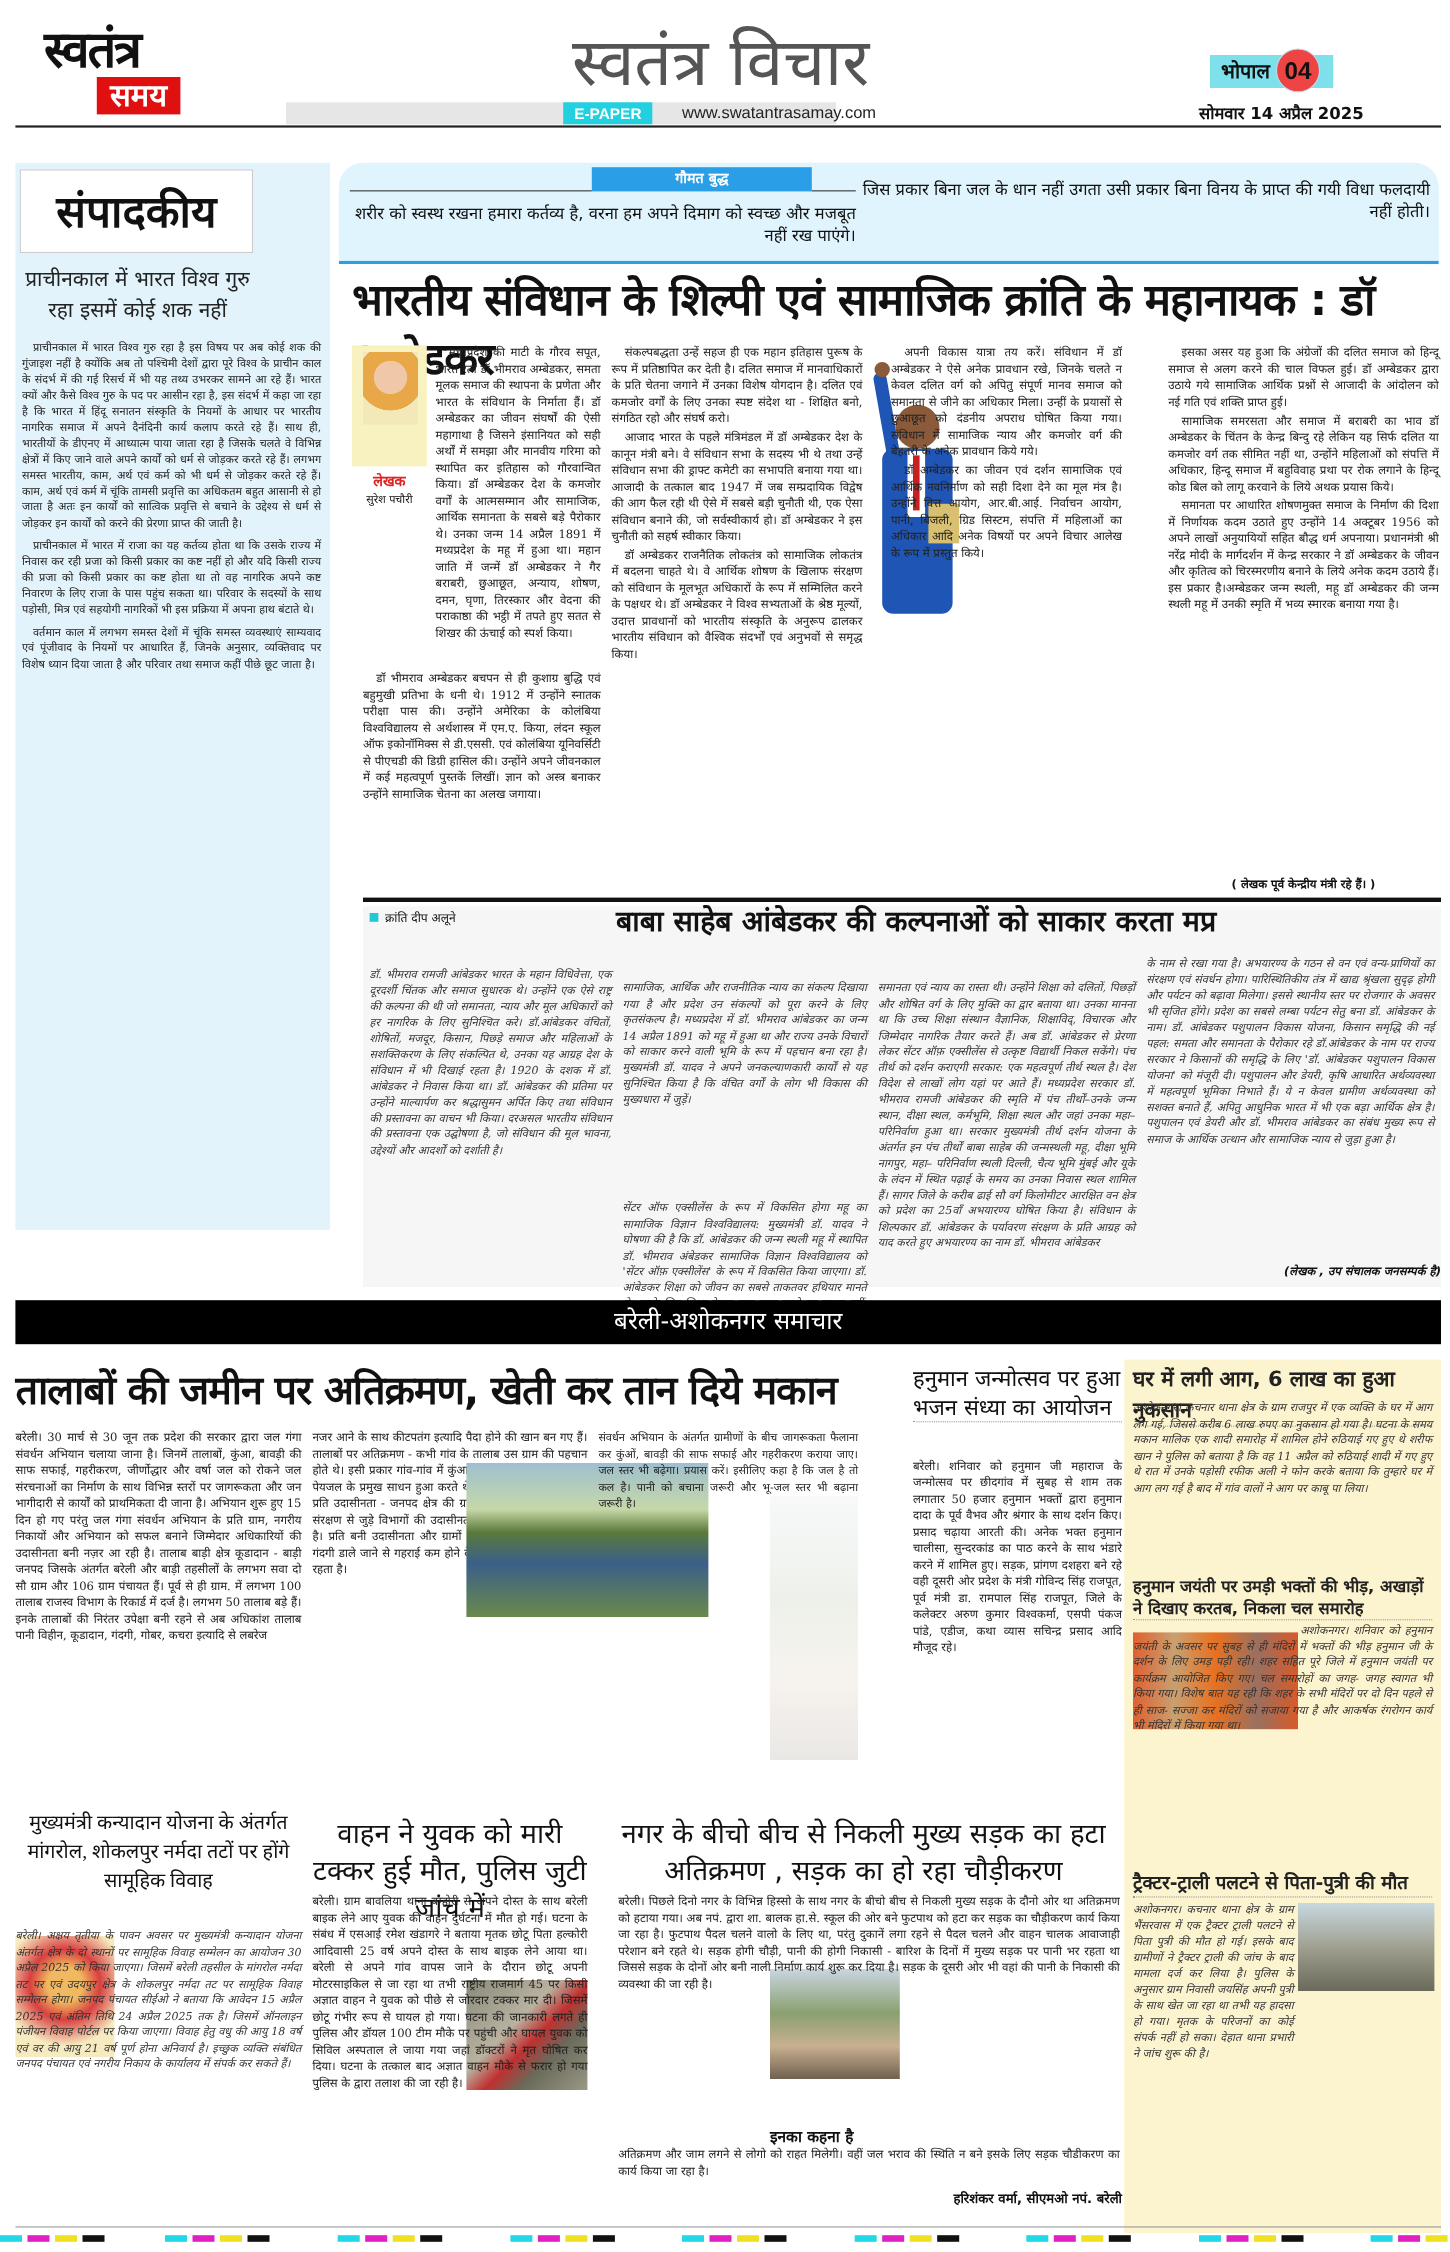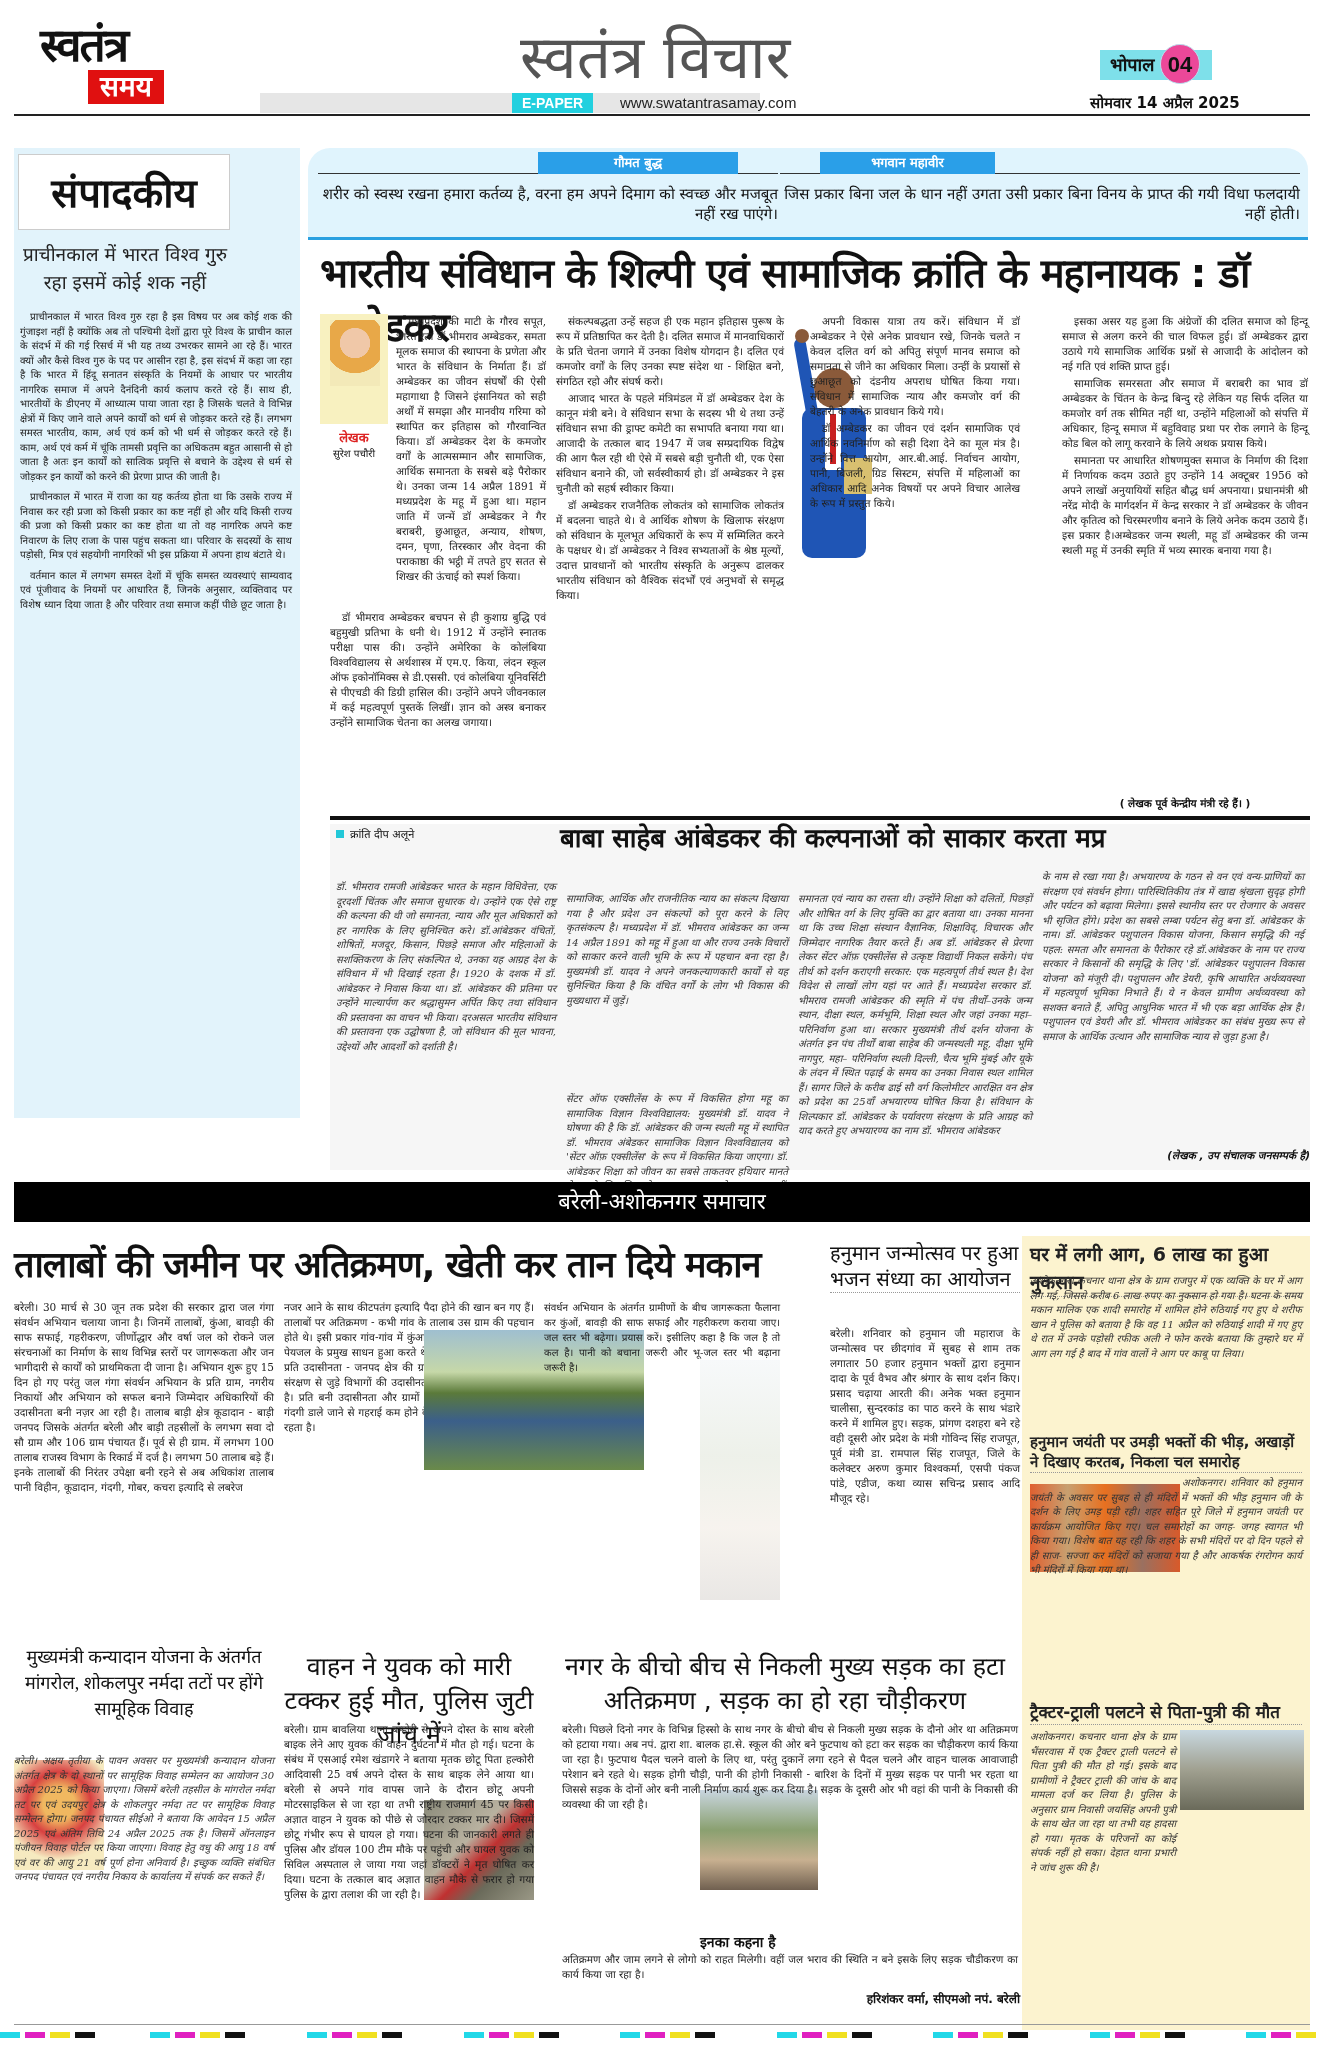--- a/index.html
+++ b/index.html
@@ -9,21 +9,21 @@
   .logo-left { left: 40px; top: 20px; width: 140px; }
   .logo-swatantra { font-family: "DejaVu Sans", sans-serif; font-weight: 900; font-size: 46px; line-height: 50px; color: #111; letter-spacing: -2px; }
   .logo-samay { display: inline-block; background: #e01010; color: #fff; font-weight: 900; font-size: 28px; padding: 0 12px; margin-left: 48px; line-height: 34px; font-family: "DejaVu Sans", sans-serif; }
   .masthead-rule { left: 14px; top: 114px; width: 1296px; height: 2px; background: #222; }
   .center-title { left: 520px; top: 22px; font-family: "DejaVu Sans", sans-serif; font-size: 60px; color: #555; line-height: 70px; }
   .epaper-bar { left: 260px; top: 93px; width: 500px; height: 20px; background: #e6e6e6; }
   .epaper-tag { left: 512px; top: 93px; background: #22d0df; color: #fff; font-family: "Liberation Sans", sans-serif; font-weight: bold; font-size: 14px; padding: 1px 10px; line-height: 18px; }
   .epaper-url { left: 620px; top: 93px; font-family: "Liberation Sans", sans-serif; font-size: 15px; line-height: 20px; color: #222; }
   .city-box { left: 1100px; top: 50px; width: 112px; height: 30px; background: #7ee0ea; }
   .city-name { left: 1110px; top: 52px; font-family: "DejaVu Sans", sans-serif; font-weight: bold; font-size: 18px; color: #111; }
-  .page-num { left: 1160px; top: 44px; width: 40px; height: 40px; border-radius: 50%; background: #ec4899; border: 1px solid #bde; text-align: center; line-height: 40px; font-family: "Liberation Sans", sans-serif; font-weight: bold; font-size: 22px; }
+  .page-num { left: 1160px; top: 44px; width: 40px; height: 40px; border-radius: 50%; background: #ef4444; border: 1px solid #bde; text-align: center; line-height: 40px; font-family: "Liberation Sans", sans-serif; font-weight: bold; font-size: 22px; }
   .date-line { left: 1090px; top: 92px; font-family: "DejaVu Sans", sans-serif; font-weight: bold; font-size: 15px; }
 
   
   .edit-col { left: 14px; top: 148px; width: 286px; height: 970px; background: #e2f3fb; }
   .edit-title-box { left: 18px; top: 154px; width: 212px; height: 76px; background: #fff; border: 1px solid #ccc; text-align: center; font-family: "DejaVu Sans", sans-serif; font-weight: 900; font-size: 40px; line-height: 76px; }
   .edit-sub { left: 20px; top: 240px; width: 210px; text-align: center; font-family: "DejaVu Sans", sans-serif; font-size: 19px; line-height: 28px; color: #222; }
   .edit-body { left: 20px; top: 310px; width: 272px; font-size: 10px; line-height: 14.5px; text-align: justify; text-indent: 10px; color: #222; }
 
   
   .quote-band { left: 308px; top: 148px; width: 1000px; height: 92px; background: #e0f4fd; border-radius: 22px 22px 0 0; border-bottom: 3px solid #2aa0e0; }
@@ -105,25 +105,20 @@
 <div class="abs quote-band"></div>
 <div class="abs" style="left:318px; top:152px; width:460px;">
   <div style="display:flex; align-items:flex-end;">
     <div class="quote-rule" style="flex:1;"></div>
     <div class="quote-label" style="width:200px;">गौमत बुद्ध</div>
     <div class="quote-rule" style="width:40px;"></div>
   </div>
   <div class="quote-text" style="margin-top:10px;">शरीर को स्वस्थ रखना हमारा कर्तव्य है, वरना हम अपने दिमाग को स्वच्छ और मजबूत नहीं रख पाएंगे।</div>
 </div>
 <div class="abs" style="left:780px; top:152px; width:520px;">
-  <div style="display:flex; align-items:flex-end;">
-    <div class="quote-rule" style="width:40px;"></div>
-    <div class="quote-label" style="width:175px;">भगवान महावीर</div>
-    <div class="quote-rule" style="flex:1;"></div>
-  </div>
   <div class="quote-text" style="margin-top:10px;">जिस प्रकार बिना जल के धान नहीं उगता उसी प्रकार बिना विनय के प्राप्त की गयी विधा फलदायी नहीं होती।</div>
 </div>
 
 <div class="abs headline-main">भारतीय संविधान के शिल्पी एवं सामाजिक क्रांति के महानायक : डॉ अम्बेडकर</div>
 <div class="abs author-photo"></div>
 <div class="abs author-face"></div>
 <div class="abs author-label">लेखक</div>
 <div class="abs author-name">सुरेश पचौरी</div>
 
 <div class="abs col-text" style="left:396px; top:314px; width:150px;">

